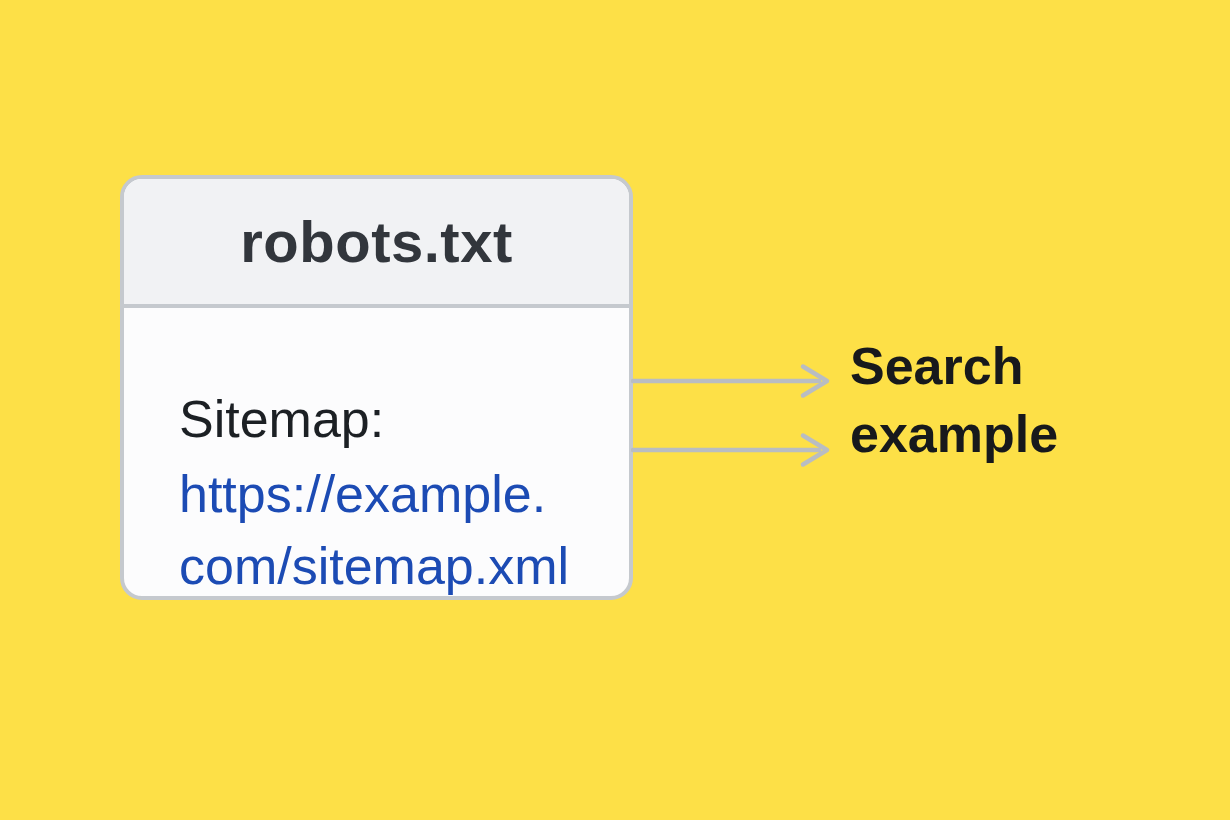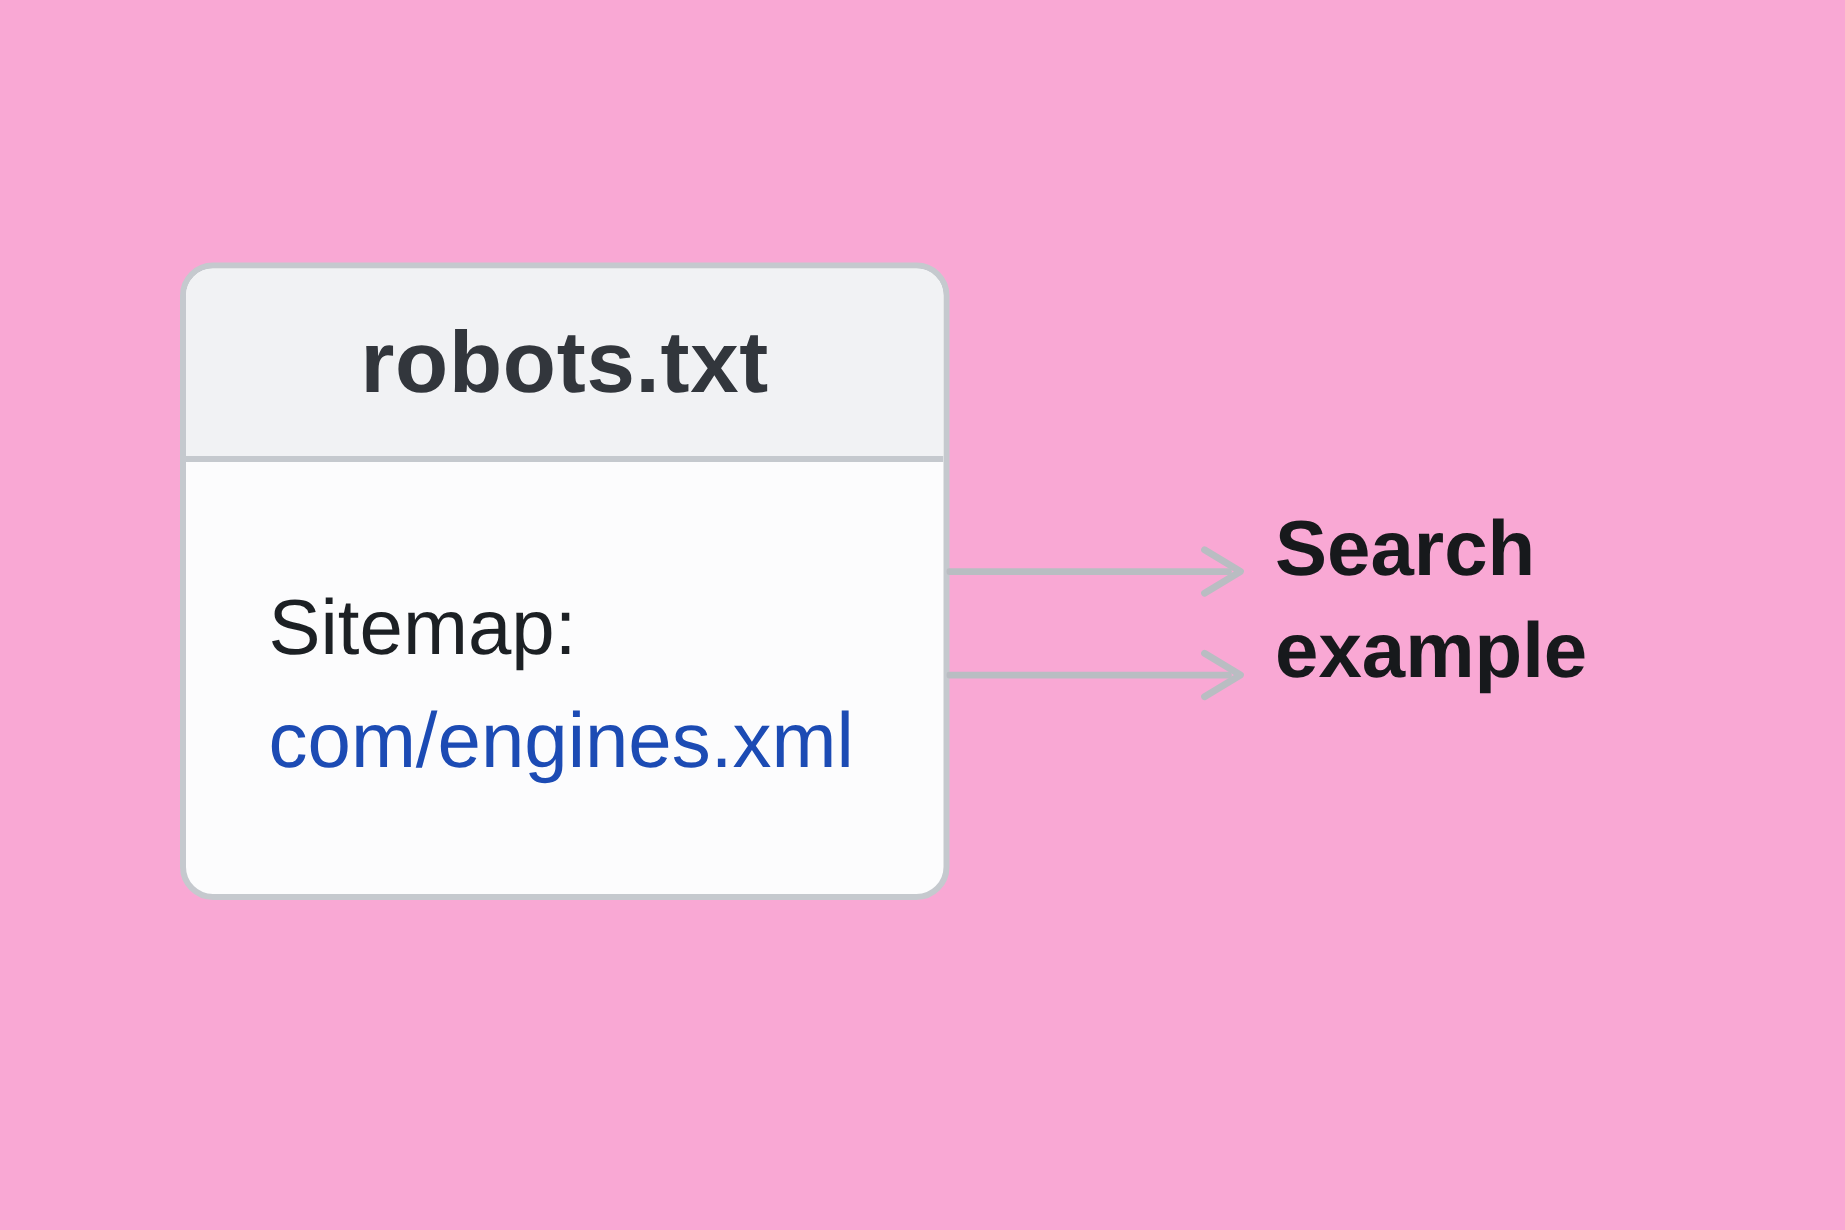--- a/index.html
+++ b/index.html
@@ -5,21 +5,21 @@
   html, body {
     margin: 0;
     padding: 0;
     background: #fafafa;
     font-family: "Liberation Sans", "DejaVu Sans", sans-serif;
   }
   .stage {
     position: relative;
     width: 1230px;
     height: 820px;
-    background: #f9a8d4;
+    background: #fde047;
     overflow: hidden;
   }
   .card {
     position: absolute;
     left: 120px;
     top: 175px;
     width: 513px;
     height: 425px;
     box-sizing: border-box;
     background: #fcfcfd;
@@ -87,21 +87,22 @@
 
 <div class="stage">
 
   <div class="card">
     <div class="card-header">
       <span class="card-title">robots.txt</span>
     </div>
     <div class="card-body">
       <div class="sitemap-label">Sitemap:</div>
       <span class="sitemap-link">
-        <span class="link-line">com/engines.xml</span>
+        <span class="link-line">https://example.</span>
+        <span class="link-line">com/sitemap.xml</span>
       </span>
     </div>
   </div>
 
   <svg class="arrow arrow-top" viewBox="0 0 205 40" aria-hidden="true">
     <line x1="2" y1="20" x2="188" y2="20" stroke="currentColor" stroke-width="4.5" stroke-linecap="round"></line>
     <polyline points="172,5.5 196,20 172,34.5" fill="none" stroke="currentColor" stroke-width="4.5" stroke-linecap="round" stroke-linejoin="round"></polyline>
   </svg>
 
   <svg class="arrow arrow-bottom" viewBox="0 0 205 40" aria-hidden="true">

